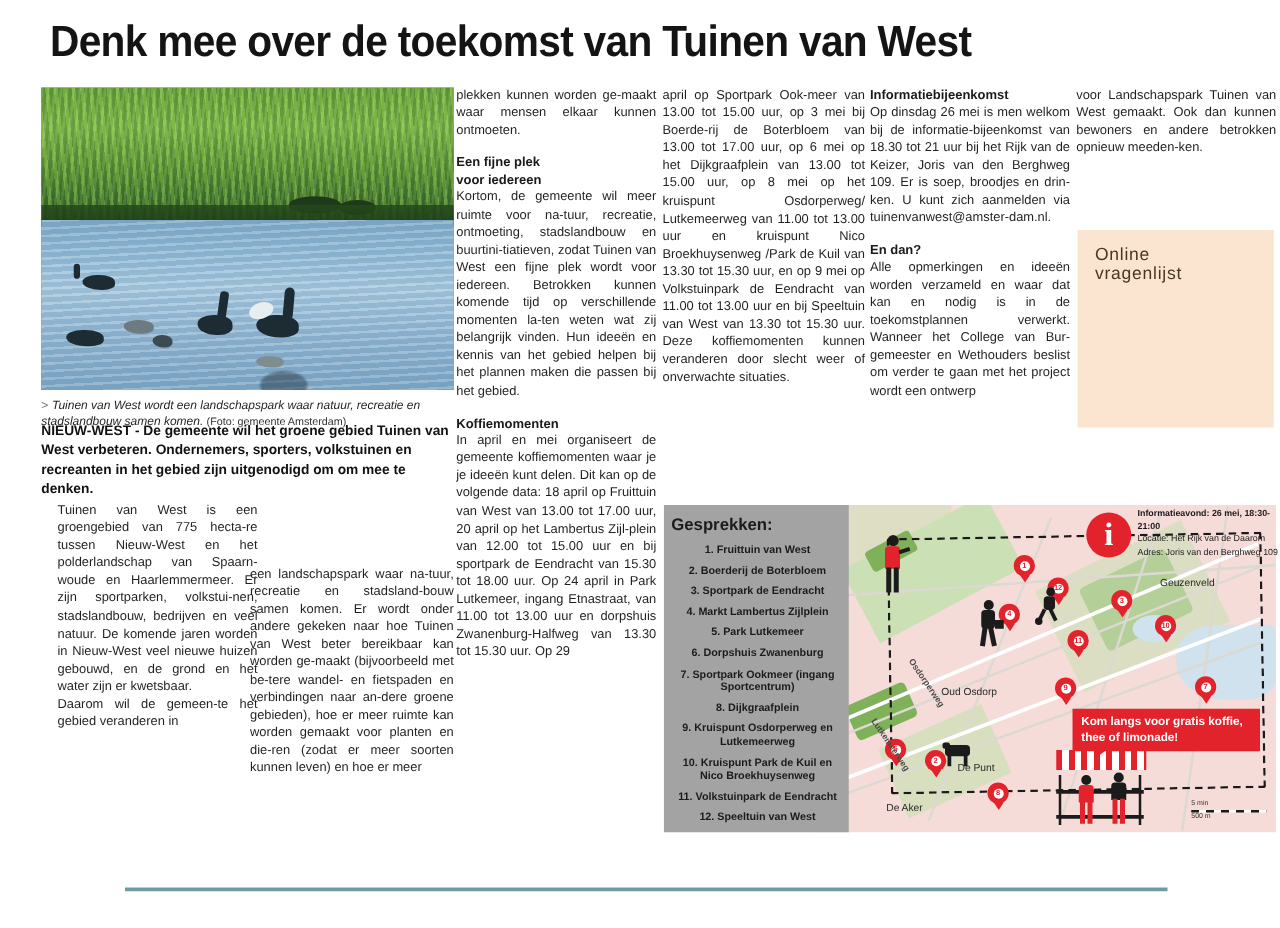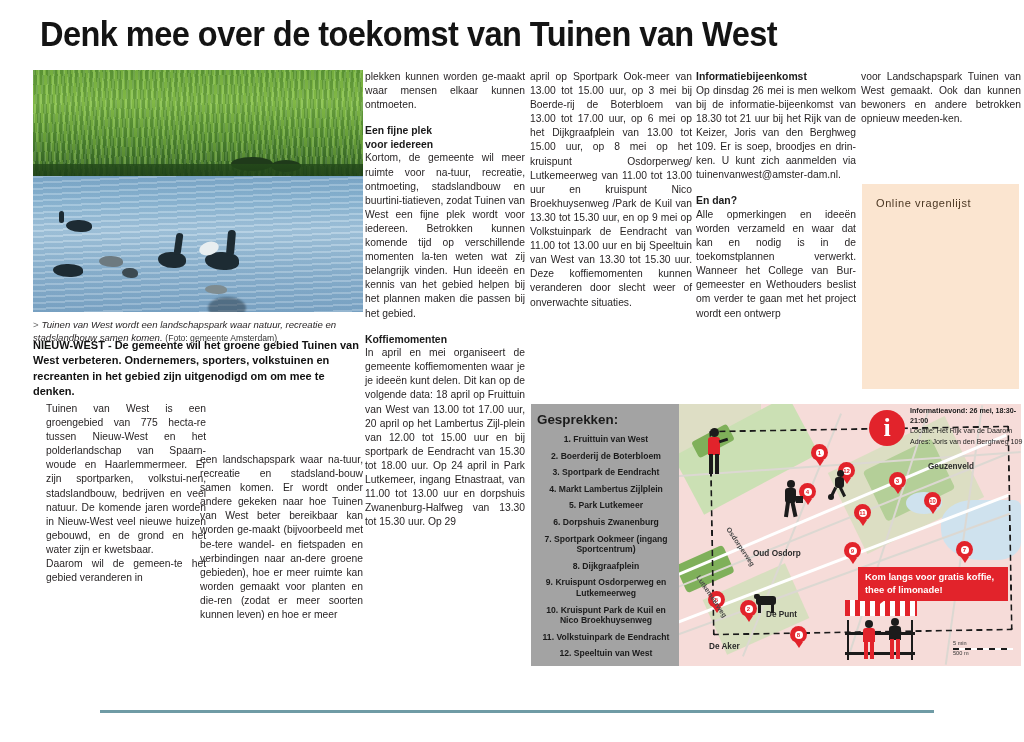--- a/index.html
+++ b/index.html
@@ -137,24 +137,24 @@
     font-size: 11px;
     line-height: 15.4px;
     color: #111;
     text-align: left;
   }
 
   
   #orangebox {
     position: absolute;
     left: 862px; top: 184px;
-    width: 157px; height: 205px;
+    width: 157px; height: 158px;
     background: #fbe5d0;
     padding: 12px 28px 10px 14px;
-    font-size: 11px;
+    font-size: 14px;
     line-height: 15.4px;
     color: #4a3622;
     text-align: justify;
   }
   #orangebox .ob-title { display:block; letter-spacing: 0.6px; }
 
   
   #infographic {
     position: absolute;
     left: 531px; top: 404px;
@@ -241,21 +241,21 @@
   .pin i {
     position:absolute; left:4.5px; top:4.5px;
     width:8px; height:8px; border-radius:50%;
     background:#fff; color:#e2232b; font-style:normal;
     font-size:6px; line-height:8px;
   }
 
   .maplabel {
     position: absolute;
     font-size: 8.2px;
-    font-weight: bold;
+    font-weight: normal;
     color: #2b2b2b;
     z-index: 5;
     white-space: nowrap;
   }
   .maplabel.rot {
     font-size: 7px;
     font-weight: bold;
     color: #4a4a4a;
     transform: rotate(56deg);
     transform-origin: left top;

